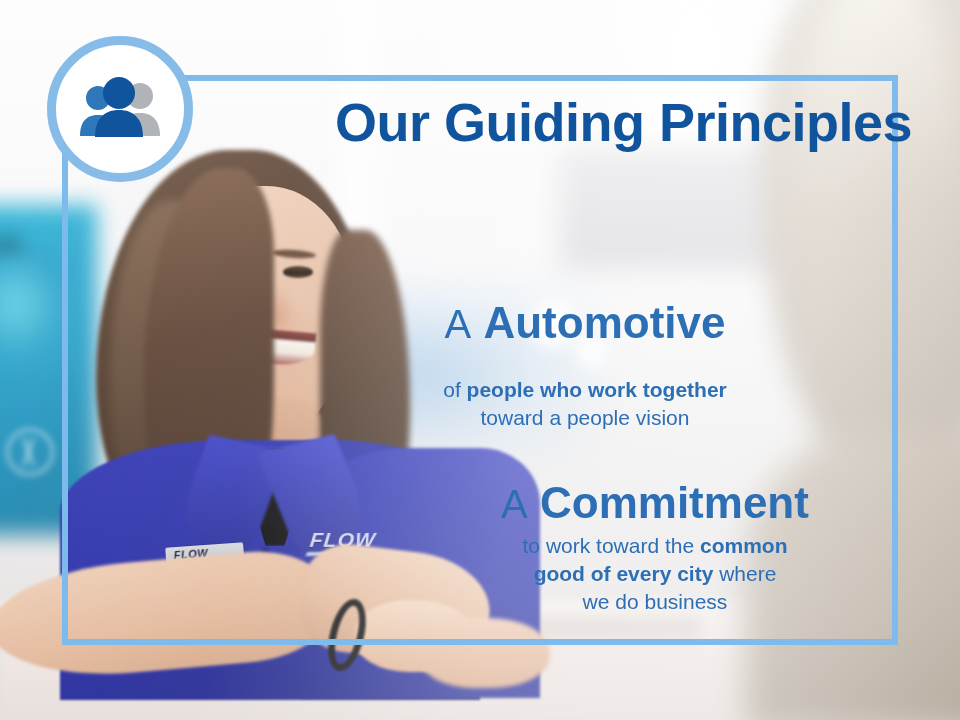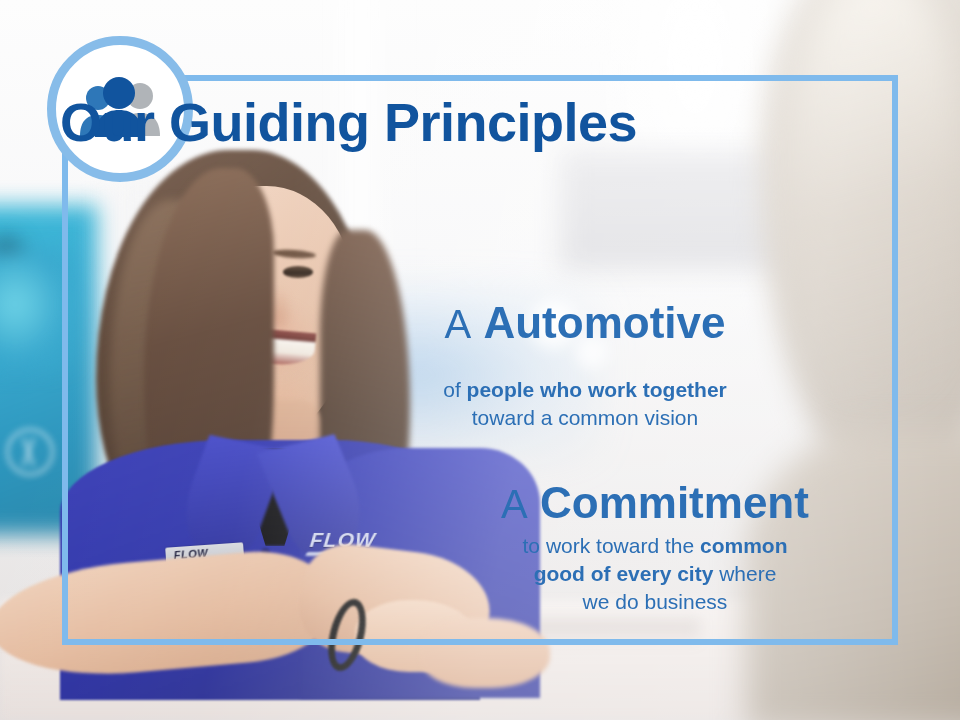--- a/index.html
+++ b/index.html
@@ -387,21 +387,21 @@
     align-items: center;
     justify-content: center;
   }
   .badge svg { display: block; }
 
   
   .title {
     position: absolute;
     left: 0; top: 95px;
     width: 912px;
-    text-align: left;
+    text-align: right;
     padding-left: 60px;
     box-sizing: border-box;
     font-size: 54px;
     font-weight: bold;
     letter-spacing: -0.5px;
     color: #11549E;
     line-height: 1;
   }
 
   .block {
@@ -521,21 +521,21 @@
   </div>
 
   <div class="title" style="color: rgb(17, 84, 158);">Our Guiding Principles</div>
 
 
   <div class="block" id="block-community">
     <div class="head" style="color: rgb(44, 111, 181);">
       <span class="art">A</span>
       <span class="word">Automotive</span>
     </div>
-    <div class="sub" style="color: rgb(44, 111, 181); margin-top: 30px;"><span>of </span><b>people who work together</b><br><span>toward a common vision</span></div>
+    <div class="sub" style="color: rgb(44, 111, 181); margin-top: 30px;"><span>of </span><b>people who work together</b><br><span>toward a people vision</span></div>
   </div>
 
   <div class="block" id="block-commitment">
     <div class="head" style="color: rgb(44, 111, 181);">
       <span class="art">A</span>
       <span class="word">Commitment</span>
     </div>
     <div class="sub" style="color: rgb(44, 111, 181);"><span>to work toward the </span><b>common</b><br><b>good of every city</b><span> where</span><br><span>we do business</span></div>
   </div>
 

